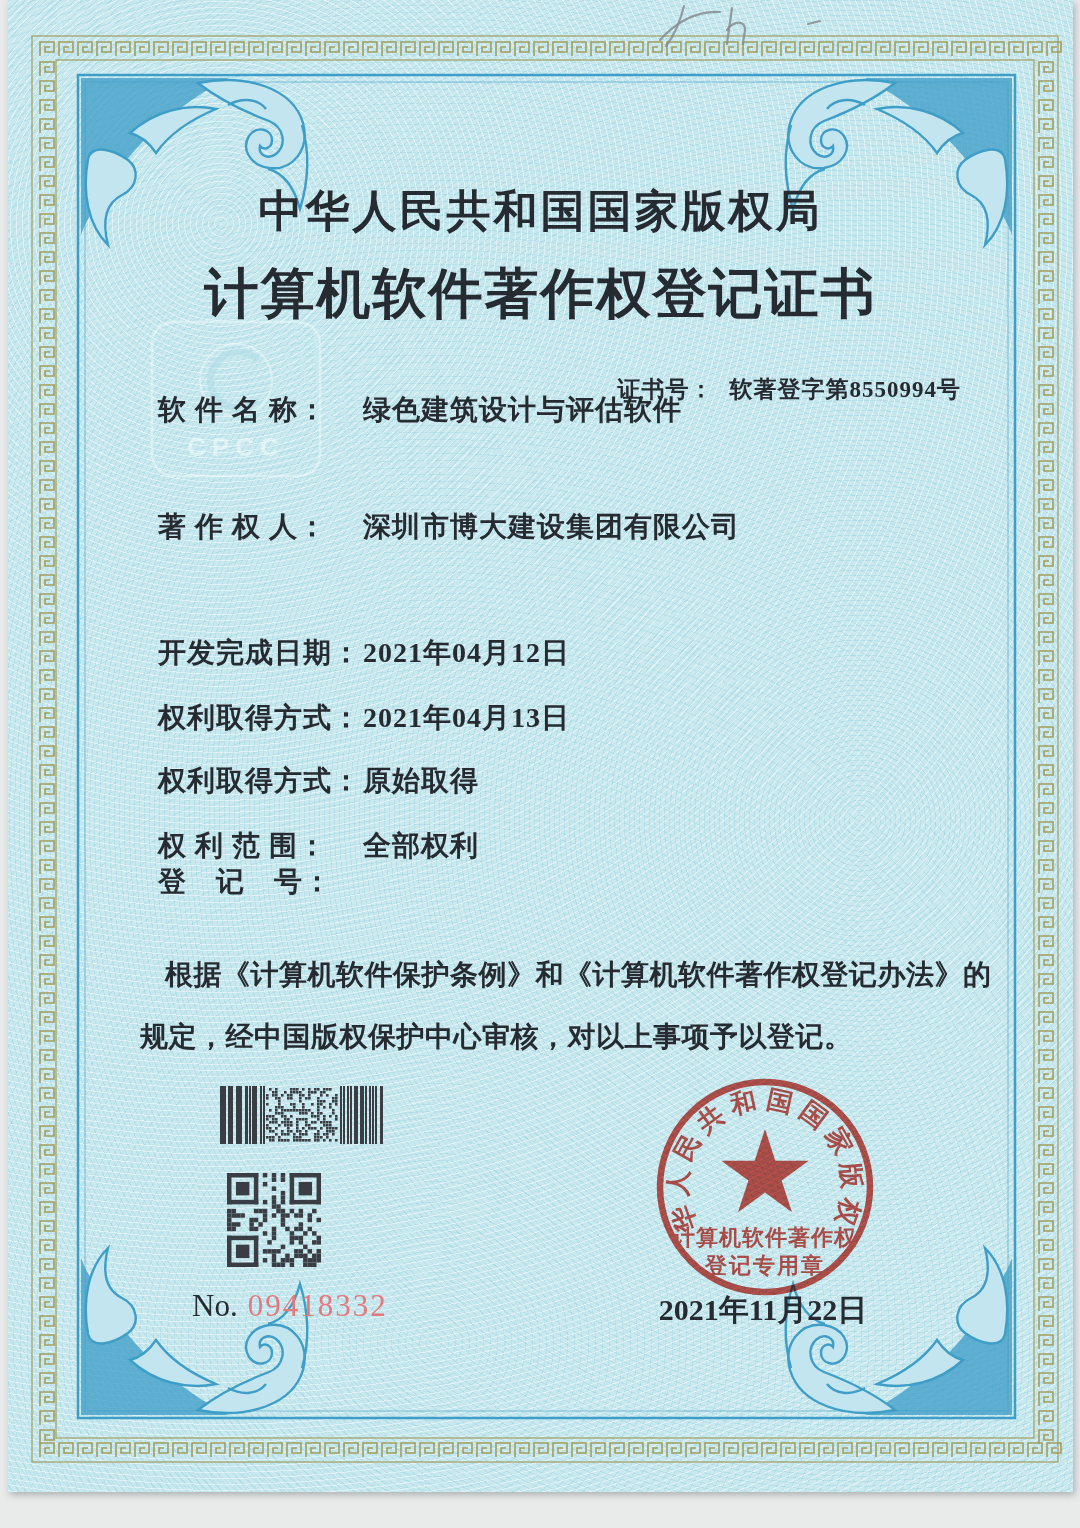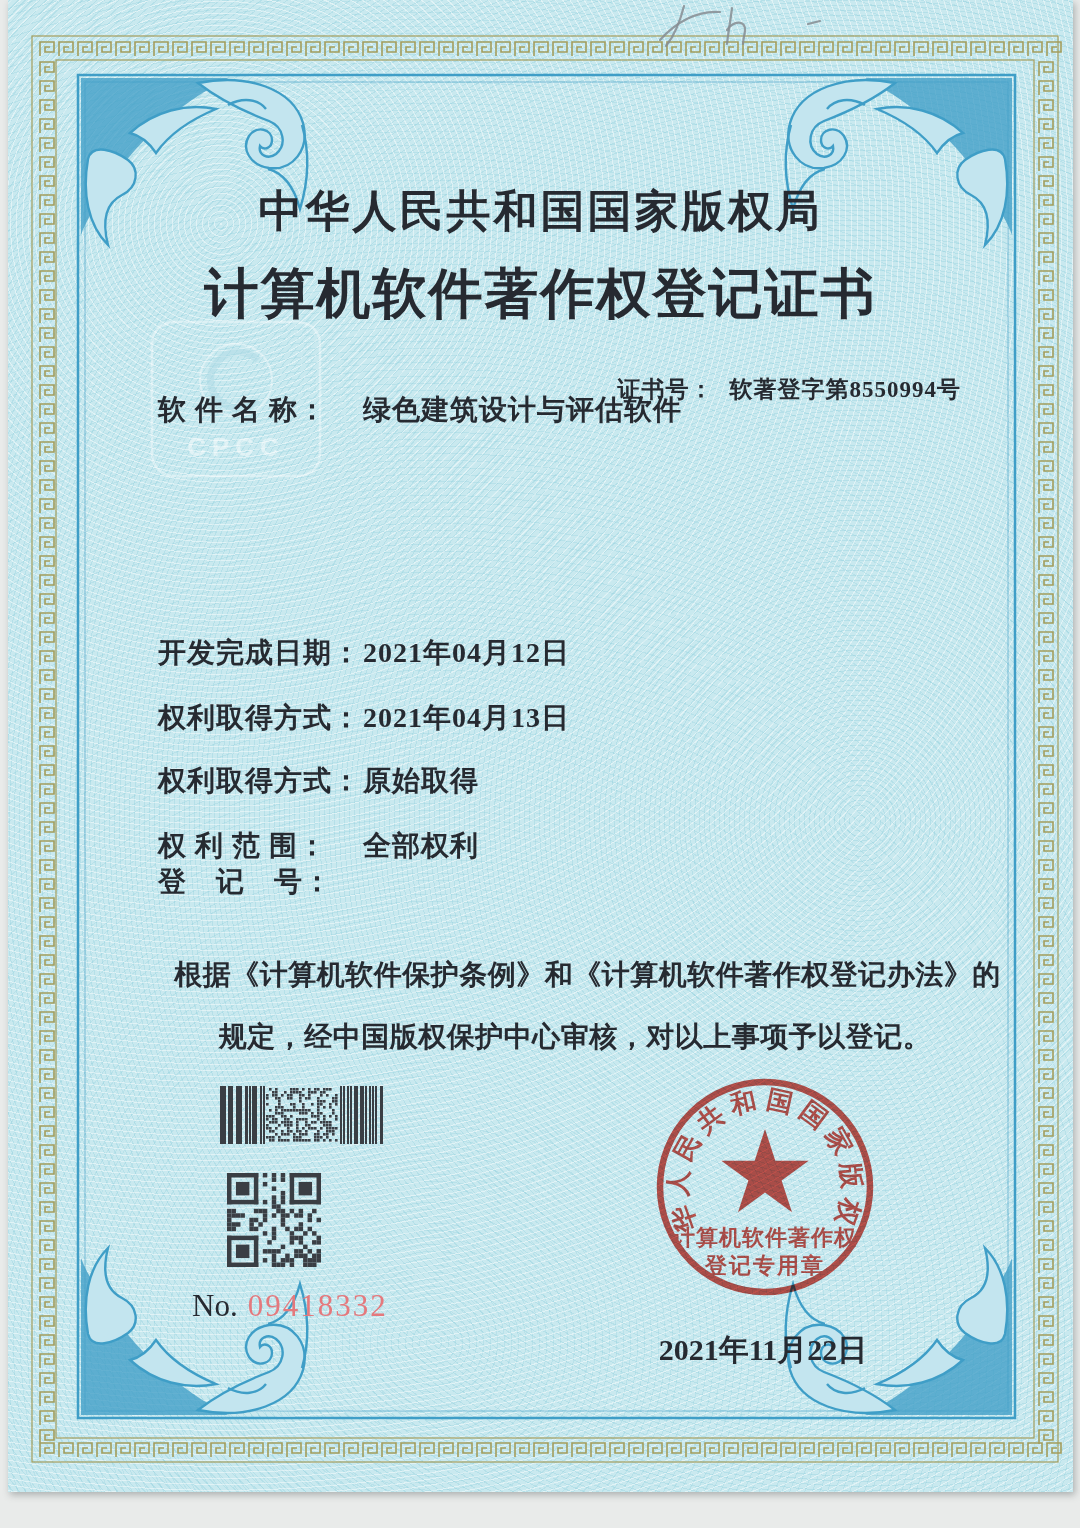--- a/index.html
+++ b/index.html
@@ -32,28 +32,28 @@
   .pencil{fill:none;stroke:#868c92;stroke-width:2.2;stroke-linecap:round;opacity:.85;}
   .txt{position:absolute;color:var(--ink);z-index:2;}
   .authority{left:0;top:182px;width:1065px;text-align:center;font-size:44px;font-weight:700;letter-spacing:3px;}
   .cert-title{left:0;top:250px;width:1065px;text-align:center;font-size:54px;font-weight:700;letter-spacing:2px;margin-top:8px;}
   .cert-no{top:338px;right:112px;font-size:23px;font-weight:700;letter-spacing:1px;margin-top:36px;}
   .cert-no .gap{display:inline-block;width:16px;}
   .row{position:absolute;left:132px;display:flex;font-size:28px;font-weight:700;color:var(--ink);letter-spacing:1px;line-height:44px;z-index:2;}
   .lbl{width:205px;flex:none;margin-left:18px;}
   .val span{display:block;text-align:right;}
   .statement{left:132px;top:944px;width:870px;font-size:28px;font-weight:600;line-height:62px;letter-spacing:.5px;}
-  .statement span{display:block;text-align:center;}
+  .statement span{display:block;}
   .statement .indent{text-indent:25px;}
   #barcode-svg{position:absolute;left:212px;top:1086px;z-index:3;}
   #qr-svg{position:absolute;left:219px;top:1173px;z-index:3;}
   .code{fill:var(--code-ink);}
   .serial{left:184px;top:1288px;font-size:31px;z-index:3;}
   .serial .num{color:var(--serial-red);letter-spacing:2px;margin-left:10px;}
-  .issue-date{left:627px;top:1330px;width:256px;text-align:center;font-size:30px;font-weight:700;z-index:6;}
+  .issue-date{left:627px;top:1290px;width:256px;text-align:center;font-size:30px;font-weight:700;z-index:6;}
   #seal-svg{position:absolute;left:635px;top:1063px;z-index:5;opacity:.92;mix-blend-mode:multiply;}
   .sealring{stroke:var(--seal-red);fill:none;}
   .sealtxt{fill:var(--seal-red);font-weight:700;font-family:"Liberation Serif",serif;}
   .sealstar{fill:var(--seal-red);}
   #watermark-svg{position:absolute;left:140px;top:318px;z-index:1;opacity:.6;}
   .wm-line{fill:none;stroke:rgba(255,255,255,.62);}
   .wm-c{fill:none;stroke:rgba(175,218,228,.9);}
   .wm-text{fill:rgba(255,255,255,.78);font-family:"Liberation Sans",sans-serif;font-weight:700;letter-spacing:6px;}
 </style>
 </head>
@@ -101,20 +101,26 @@
   <div class="txt cert-title">计算机软件著作权登记证书</div>
   <div class="txt cert-no">
     <span>证书号：</span><span class="gap"></span><span>软著登字第8550994号</span>
   </div>
 
   <div class="row" style="top:388px">
     <span class="lbl">软 件 名 称：</span>
     <span class="val">
       <span>绿色建筑设计与评估软件</span>
     </span>
+  </div>
+  <div class="row" style="top:505px">
+    <span class="lbl">著 作 权 人：</span>
+    <span class="val">
+        <span>深圳市博大建设集团有限公司</span>
+      </span>
   </div>
   <div class="row" style="top:631px">
     <span class="lbl">开发完成日期：</span>
     <span class="val">
         <span>2021年04月12日</span>
       </span>
   </div>
   <div class="row" style="top:696px">
     <span class="lbl">权利取得方式：</span>
     <span class="val">

